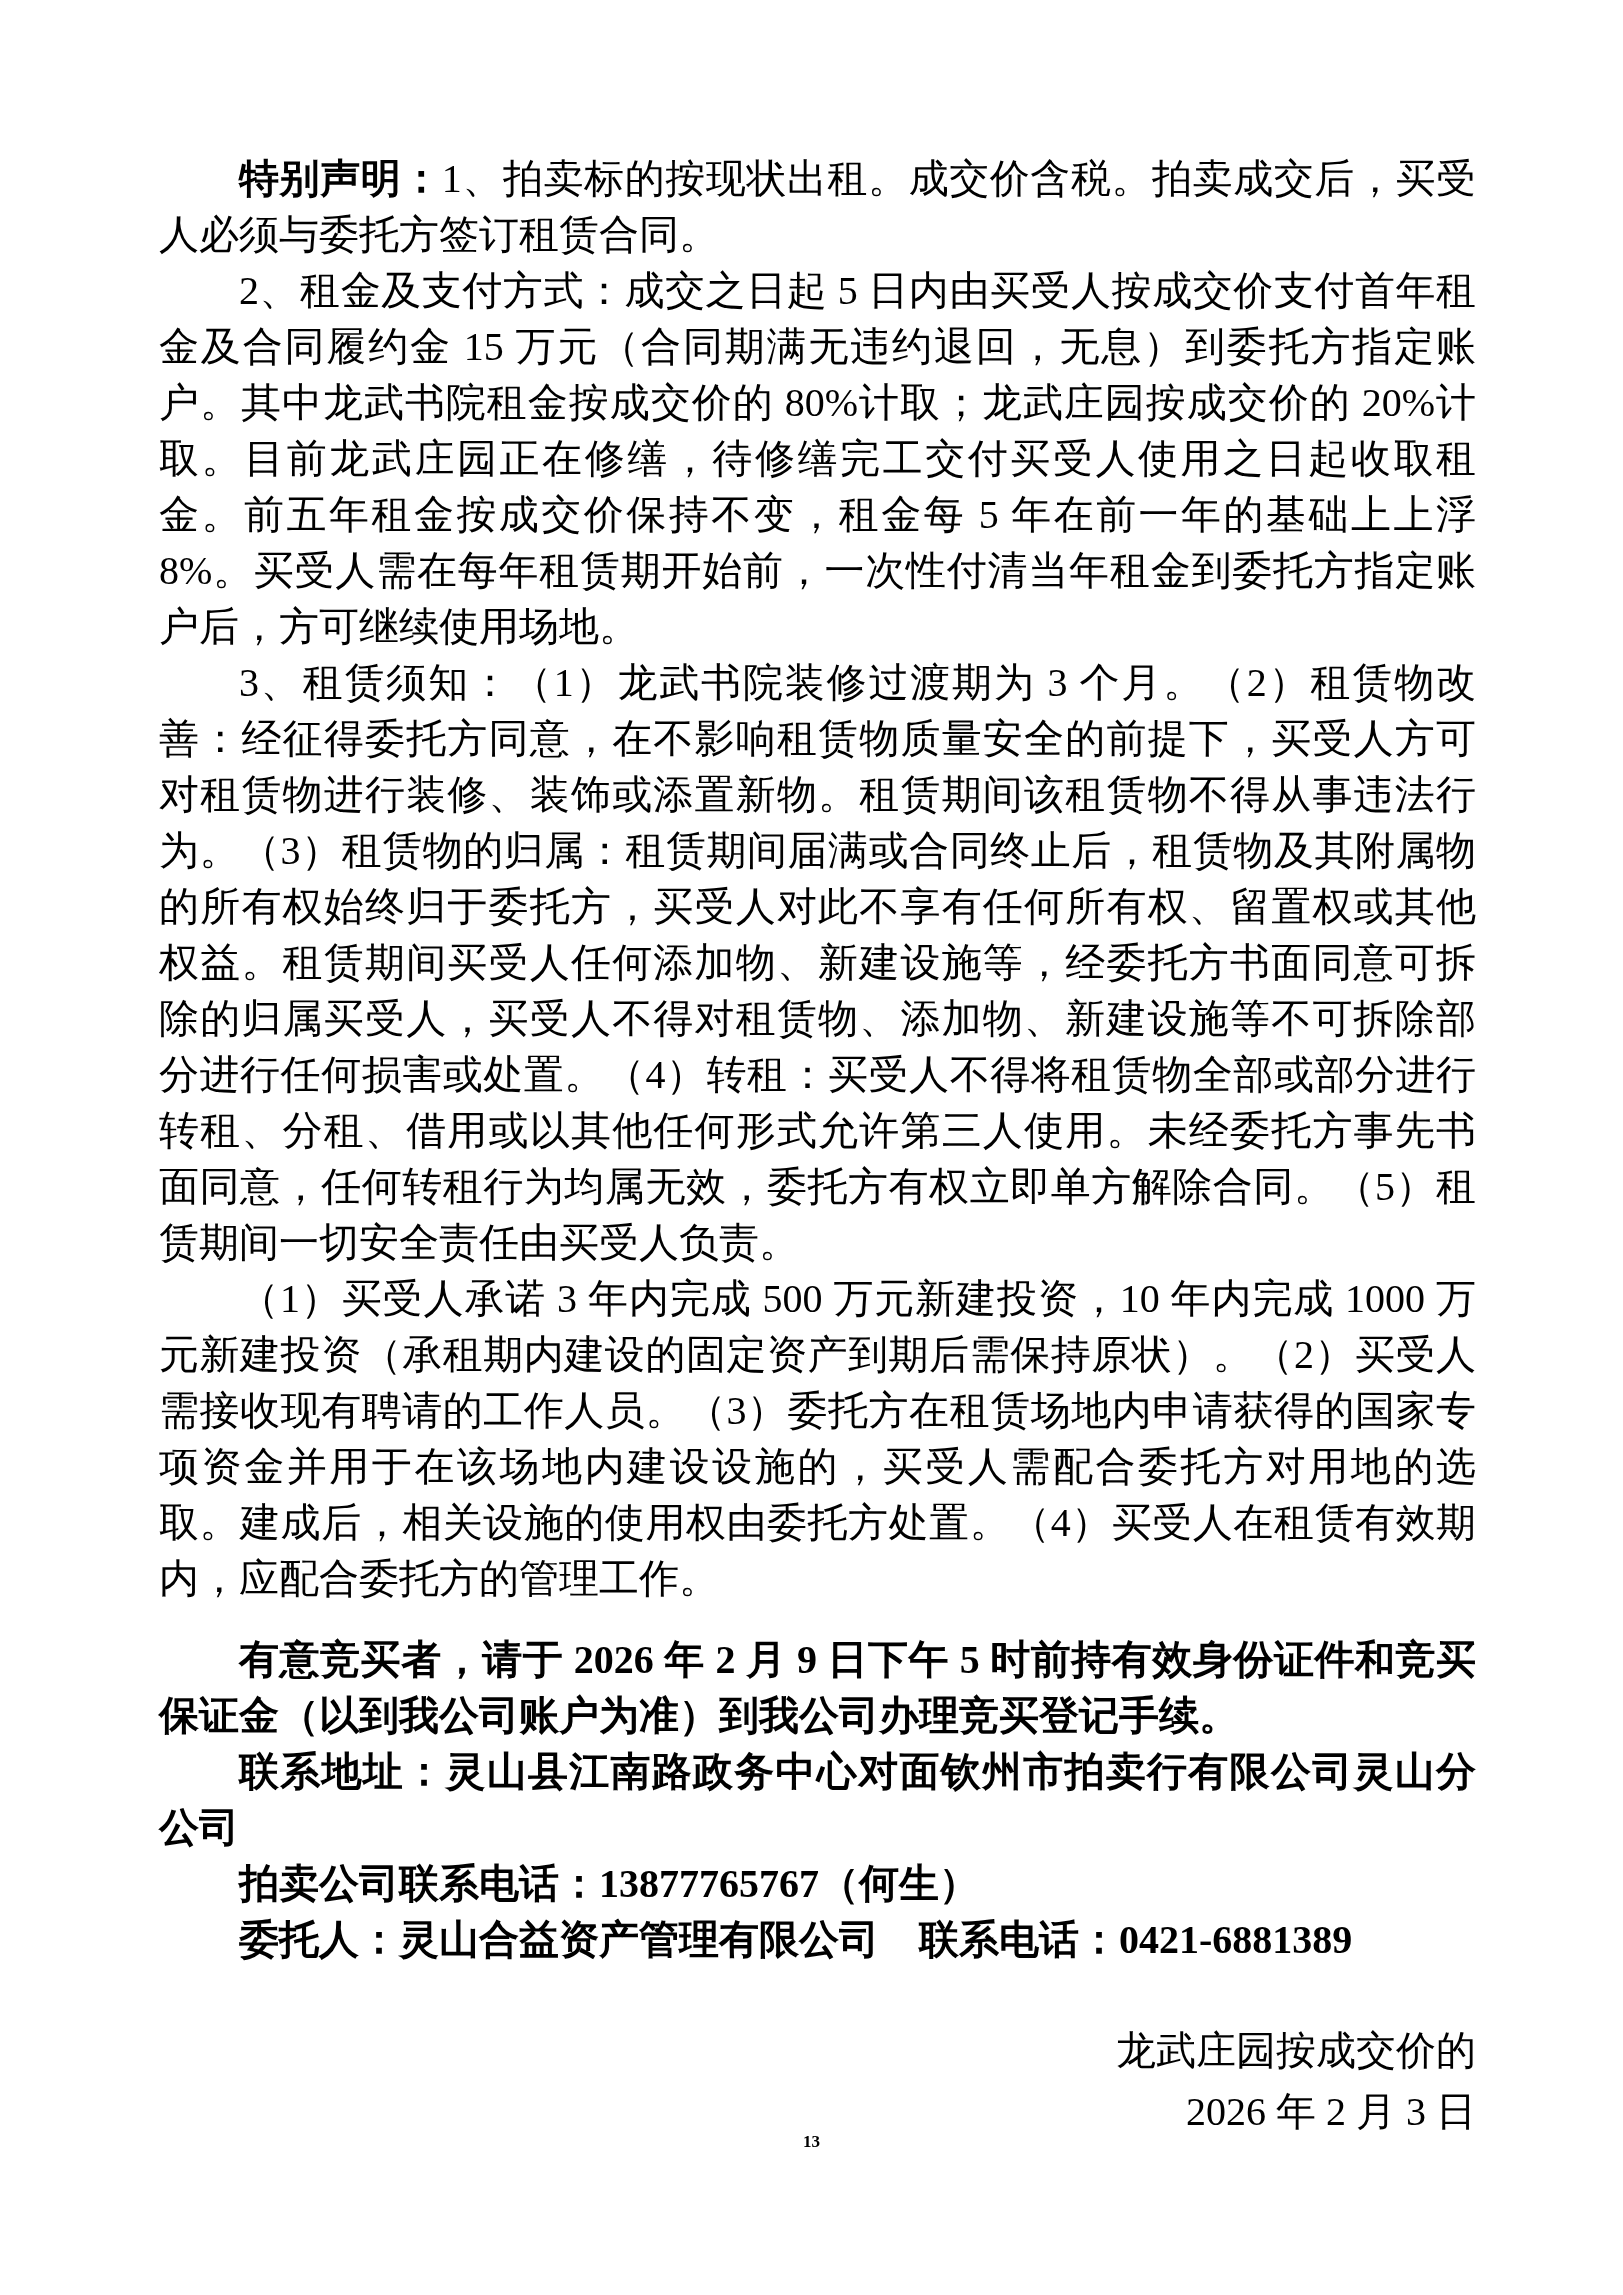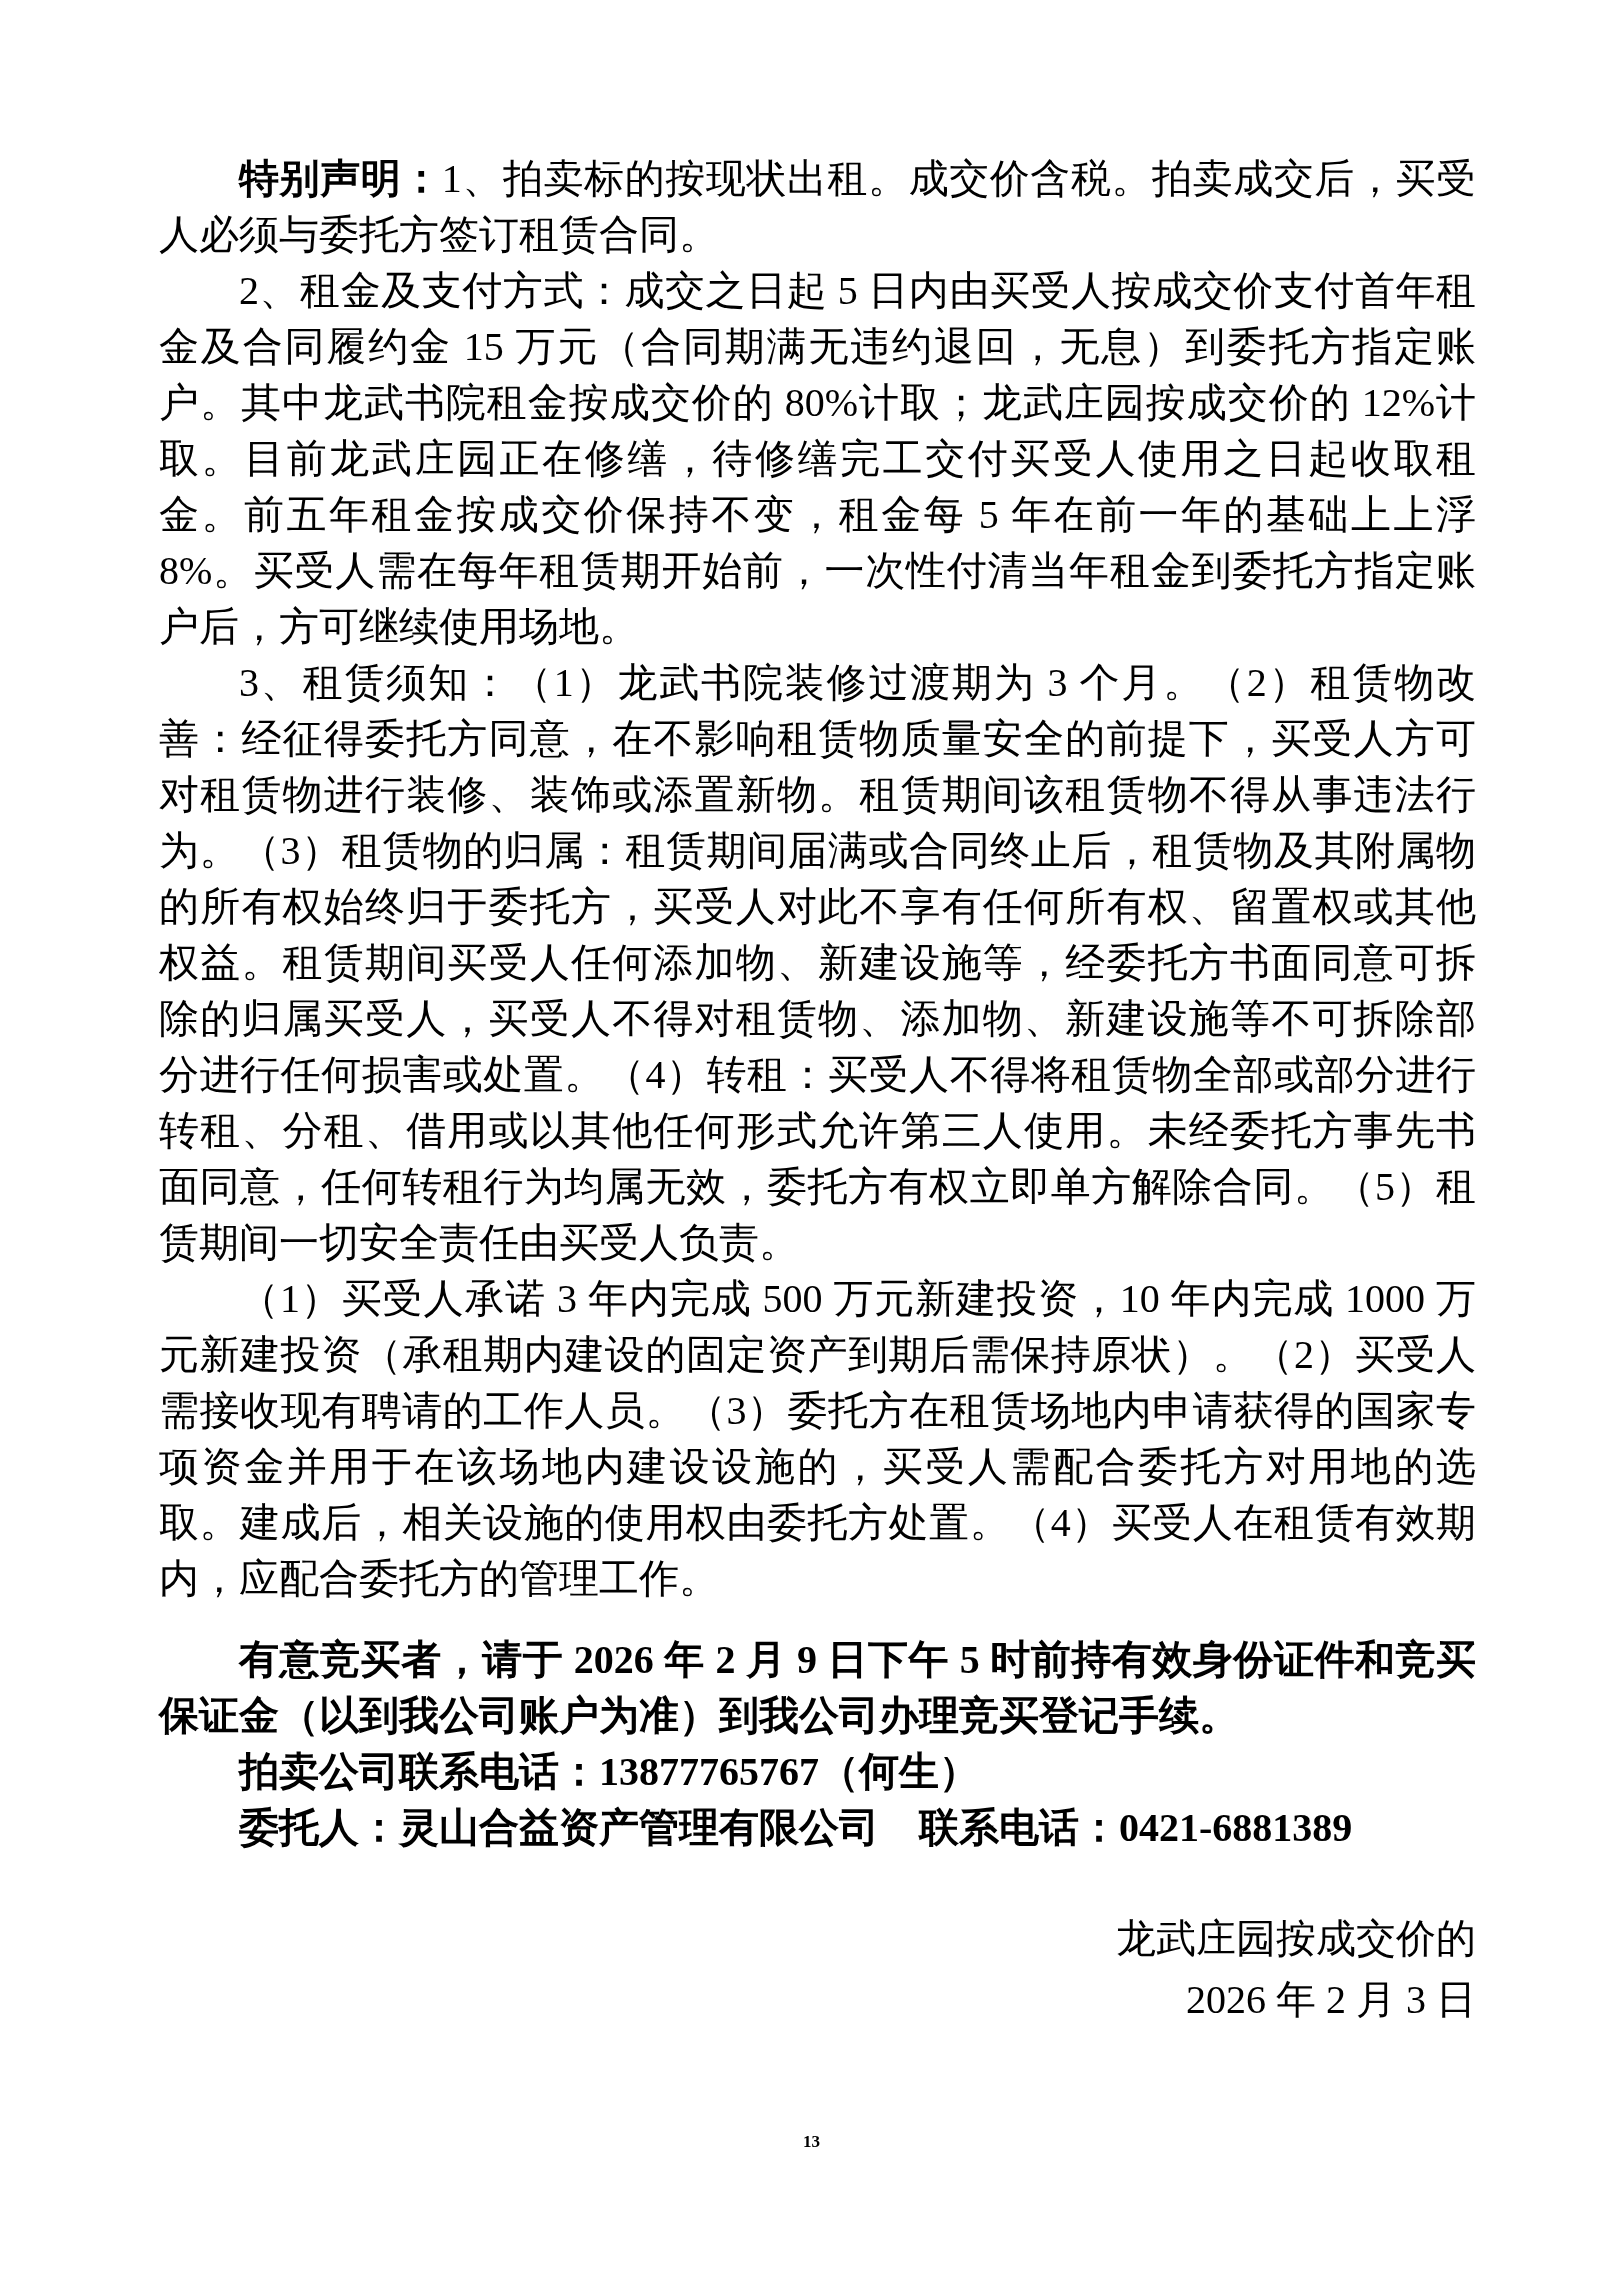--- a/index.html
+++ b/index.html
@@ -56,24 +56,25 @@
     line-height: 30px;
     font-weight: bold;
   }
 </style>
 </head>
 <body>
 
 <div class="page">
   <div class="body-text">
     <p class="para"><b class="bold">特别声明：</b><span>1、拍卖标的按现状出租。成交价含税。拍卖成交后，买受人必须与委托方签订租赁合同。</span></p>
-    <p class="para">2、租金及支付方式：成交之日起 5 日内由买受人按成交价支付首年租金及合同履约金 15 万元（合同期满无违约退回，无息）到委托方指定账户。其中龙武书院租金按成交价的 80%计取；龙武庄园按成交价的 12%计取。目前龙武庄园正在修缮，待修缮完工交付买受人使用之日起收取租金。前五年租金按成交价保持不变，租金每 5 年在前一年的基础上上浮 8%。买受人需在每年租赁期开始前，一次性付清当年租金到委托方指定账户后，方可继续使用场地。</p>
+    <p class="para">2、租金及支付方式：成交之日起 5 日内由买受人按成交价支付首年租金及合同履约金 15 万元（合同期满无违约退回，无息）到委托方指定账户。其中龙武书院租金按成交价的 80%计取；龙武庄园按成交价的 20%计取。目前龙武庄园正在修缮，待修缮完工交付买受人使用之日起收取租金。前五年租金按成交价保持不变，租金每 5 年在前一年的基础上上浮 8%。买受人需在每年租赁期开始前，一次性付清当年租金到委托方指定账户后，方可继续使用场地。</p>
     <p class="para">3、租赁须知：（1）龙武书院装修过渡期为 3 个月。（2）租赁物改善：经征得委托方同意，在不影响租赁物质量安全的前提下，买受人方可对租赁物进行装修、装饰或添置新物。租赁期间该租赁物不得从事违法行为。（3）租赁物的归属：租赁期间届满或合同终止后，租赁物及其附属物的所有权始终归于委托方，买受人对此不享有任何所有权、留置权或其他权益。租赁期间买受人任何添加物、新建设施等，经委托方书面同意可拆除的归属买受人，买受人不得对租赁物、添加物、新建设施等不可拆除部分进行任何损害或处置。（4）转租：买受人不得将租赁物全部或部分进行转租、分租、借用或以其他任何形式允许第三人使用。未经委托方事先书面同意，任何转租行为均属无效，委托方有权立即单方解除合同。（5）租赁期间一切安全责任由买受人负责。</p>
     <p class="para">（1）买受人承诺 3 年内完成 500 万元新建投资，10 年内完成 1000 万元新建投资（承租期内建设的固定资产到期后需保持原状）。（2）买受人需接收现有聘请的工作人员。（3）委托方在租赁场地内申请获得的国家专项资金并用于在该场地内建设设施的，买受人需配合委托方对用地的选取。建成后，相关设施的使用权由委托方处置。（4）买受人在租赁有效期内，应配合委托方的管理工作。</p>
     <p class="para bold notice">有意竞买者，请于 2026 年 2 月 9 日下午 5 时前持有效身份证件和竞买保证金（以到我公司账户为准）到我公司办理竞买登记手续。</p>
+    <p class="para bold">联系地址：灵山县江南路政务中心对面钦州市拍卖行有限公司灵山分公司</p>
     <p class="para bold">拍卖公司联系电话：13877765767（何生）</p>
     <p class="para bold">委托人：灵山合益资产管理有限公司　联系电话：0421-6881389</p>
     <div class="signature">
       <p>龙武庄园按成交价的</p>
       <p>2026 年 2 月 3 日</p>
     </div>
   </div>
   <div class="page-number">13</div>
 </div>
 

